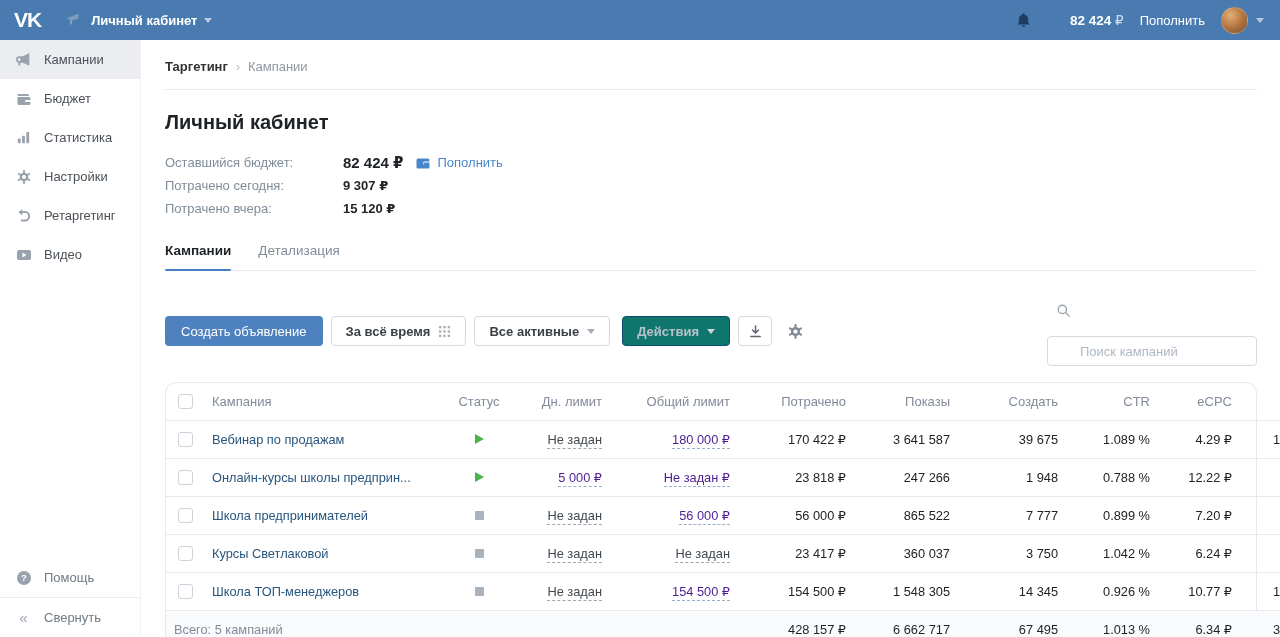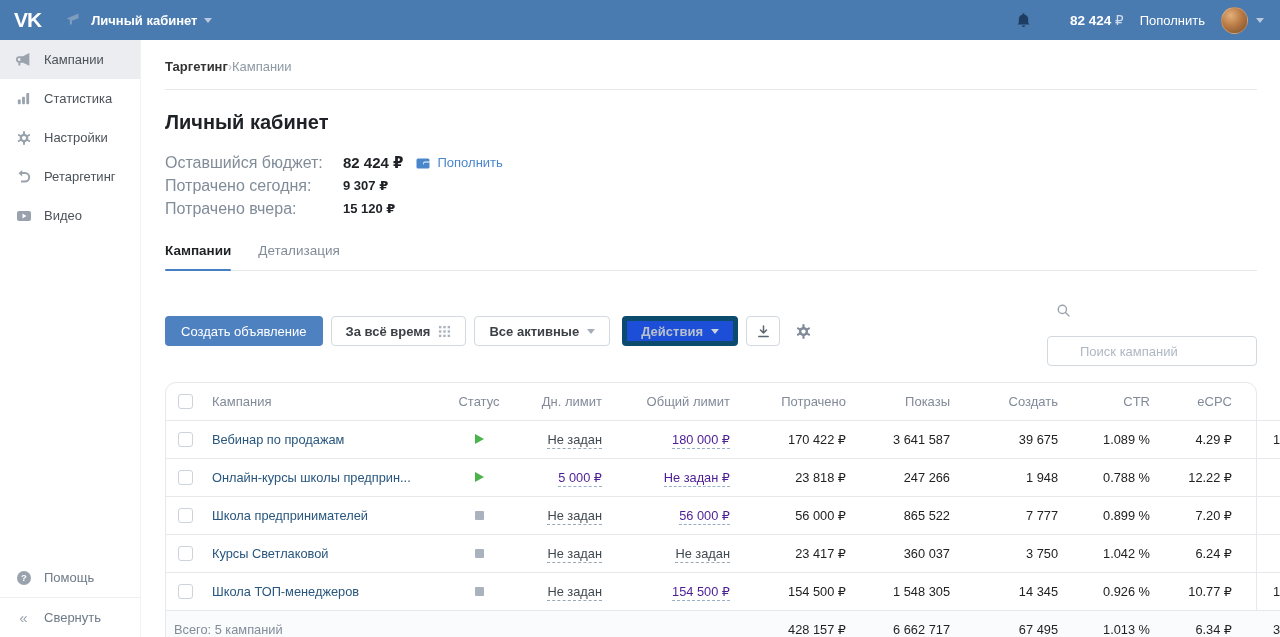--- a/index.html
+++ b/index.html
@@ -44,31 +44,31 @@
   .side-item .ic { width:17px; display:flex; justify-content:center; }
   .side-bottom { margin-top:auto; }
   .side-collapse { border-top:1px solid #eceef0; height:40px; color:#6e7a87; }
   .side-help { color:#6e7a87; }
   .glyph { color:#99a2ad; font-size:15px; line-height:1; }
 
   
   .main { flex:1; padding:0 23px 0 24px; min-width:0; }
   .breadcrumb {
     padding:19px 0 15px 0; border-bottom:1px solid #e7e8ec;
-    display:flex; align-items:center; gap:0; font-size:13px;
+    display:flex; align-items:center; gap:8px; font-size:13px;
   }
   .bc-parent { color:#333; font-weight:600; cursor:pointer; }
   .bc-sep { color:#b6bec7; font-size:12px; }
   .bc-current { color:#8e99a4; }
 
   .page-title { margin-top:21px; font-size:20px; font-weight:700; color:#1e2226; }
 
   .budget { margin-top:17px; }
   .budget-row { display:flex; align-items:center; height:23px; }
-  .budget-label { width:178px; color:#818c99; font-size:16px; }
+  .budget-label { width:178px; color:#818c99; font-size:13px; }
   .budget-value { font-weight:600; font-size:13px; color:#1e2226; }
   .budget-row.first .budget-value { font-size:15px; font-weight:700; }
   .budget-topup { display:flex; align-items:center; gap:6px; margin-left:12px; cursor:pointer; }
   .budget-topup span { color:#4986cc; font-size:13px; }
 
   .tabs { margin-top:23px; display:flex; gap:27px; border-bottom:1px solid #e7e8ec; }
   .tab { padding-bottom:12px; font-size:13.5px; color:#818c99; cursor:pointer; position:relative; }
   .tab.active { color:#1e2226; font-weight:700; }
   .tab.active::after {
     content:""; position:absolute; left:0; right:0; bottom:-1px; height:2px;
@@ -78,21 +78,21 @@
   
   .toolbar { margin-top:25px; display:flex; align-items:center; }
   .btn {
     height:30px; border-radius:4px; font-size:13px; display:inline-flex;
     align-items:center; gap:8px; padding:0 14px; cursor:pointer; white-space:nowrap;
     font-family:inherit;
   }
   .btn-primary { background:#4e81c0; color:#fff; border:none; font-weight:400; padding:0 16px; }
   .btn-secondary { background:#fff; border:1px solid #d3d9de; color:#3c4147; font-weight:600; }
   .btn-secondary .caret { color:#a5aeb8; }
-  .btn-disabled { background:#1d4ed8; border:5px solid #0c4a6e; color:#b9c2cc; font-weight:600; cursor:default; }
+  .btn-disabled { background:#0f766e; border:1px solid #0c4a6e; color:#b9c2cc; font-weight:600; cursor:default; }
   .btn-disabled .caret { color:#ccd3da; }
   .btn-icon { width:34px; justify-content:center; padding:0; }
   .btn-gear { border:none; background:transparent; width:30px; justify-content:center; padding:0; }
   .ml8 { margin-left:8px; }
   .ml12 { margin-left:12px; }
   .search-wrap { margin-left:auto; position:relative; }
   .search-input {
     width:210px; height:30px; border:1px solid #d3d9de; border-radius:4px;
     padding:0 10px 0 32px; font-size:13px; color:#222; outline:none; font-family:inherit;margin-top:40px;
   }
@@ -161,20 +161,28 @@
 <div class="layout">
 
   <div class="sidebar">
     <div class="side-item active">
       <span class="ic">
         <svg width="17" height="17" viewBox="0 0 16 16">
             <path d="M13.5 1.8v12L7.5 11H5v2.6H3.2V11H4a3 3 0 0 1 0-6h3.5l6-3.2zM4 6.6a1.4 1.4 0 0 0 0 2.8h1V6.6H4z" fill="#99a2ad"></path>
           </svg>
       </span>
       <span>Кампании</span>
+    </div>
+    <div class="side-item">
+      <span class="ic">
+        <svg width="16" height="16" viewBox="0 0 16 16">
+            <path d="M2.5 3h9A1.5 1.5 0 0 1 13 4.5V5H2.5a.8.8 0 0 1 0-2zM1.5 6H13a1.5 1.5 0 0 1 1.5 1.5v5A1.5 1.5 0 0 1 13 14H3a1.5 1.5 0 0 1-1.5-1.5V6zm8.5 3a1 1 0 0 0 0 2h4.5V9H10z" fill="#99a2ad"></path>
+          </svg>
+      </span>
+      <span>Бюджет</span>
     </div>
     <div class="side-item">
       <span class="ic">
         <svg width="15" height="15" viewBox="0 0 16 16">
             <rect x="2" y="9" width="3" height="5" rx="0.8" fill="#99a2ad"></rect>
             <rect x="6.5" y="6" width="3" height="8" rx="0.8" fill="#99a2ad"></rect>
             <rect x="11" y="2" width="3" height="12" rx="0.8" fill="#99a2ad"></rect>
           </svg>
       </span>
       <span>Статистика</span>

